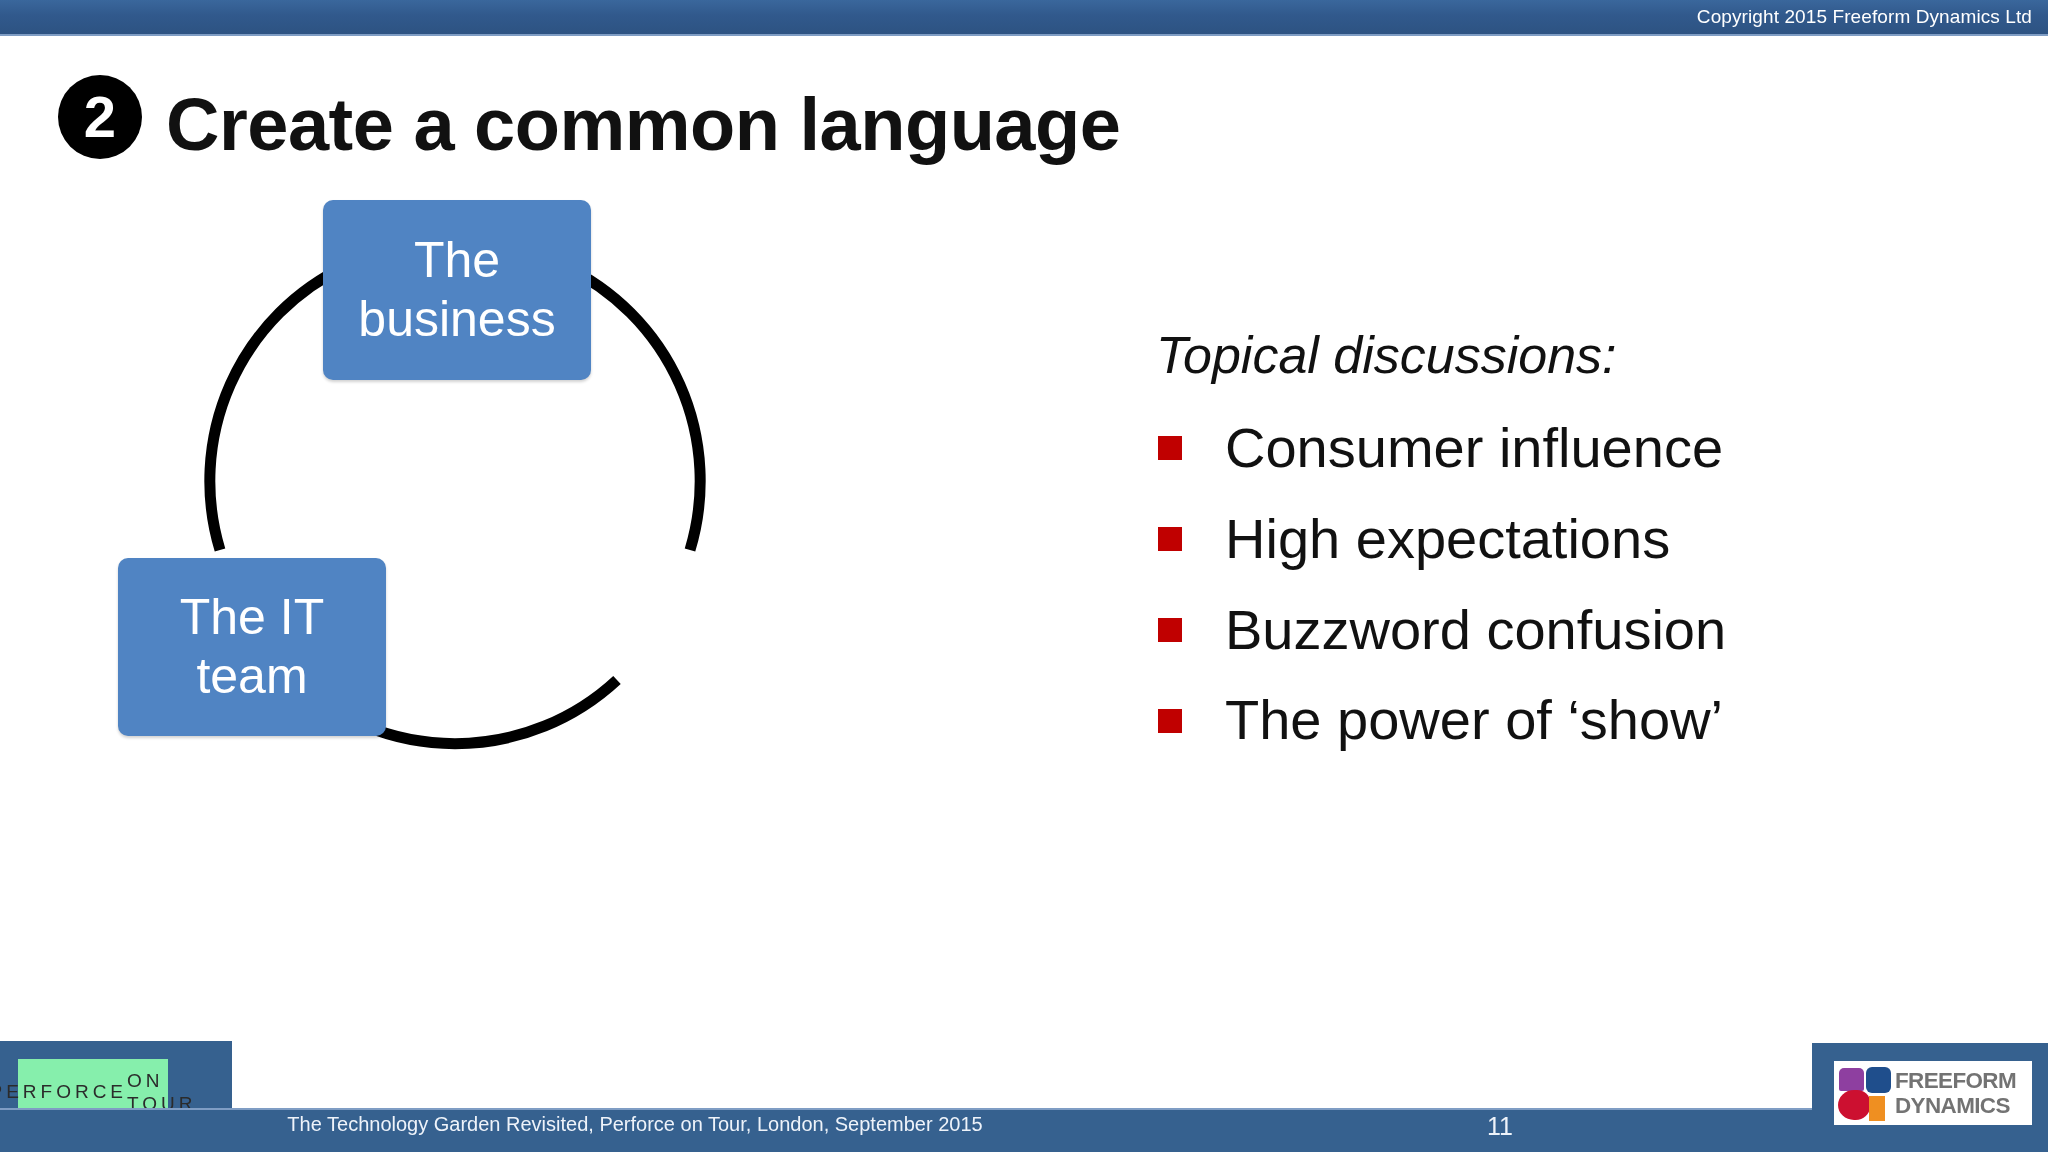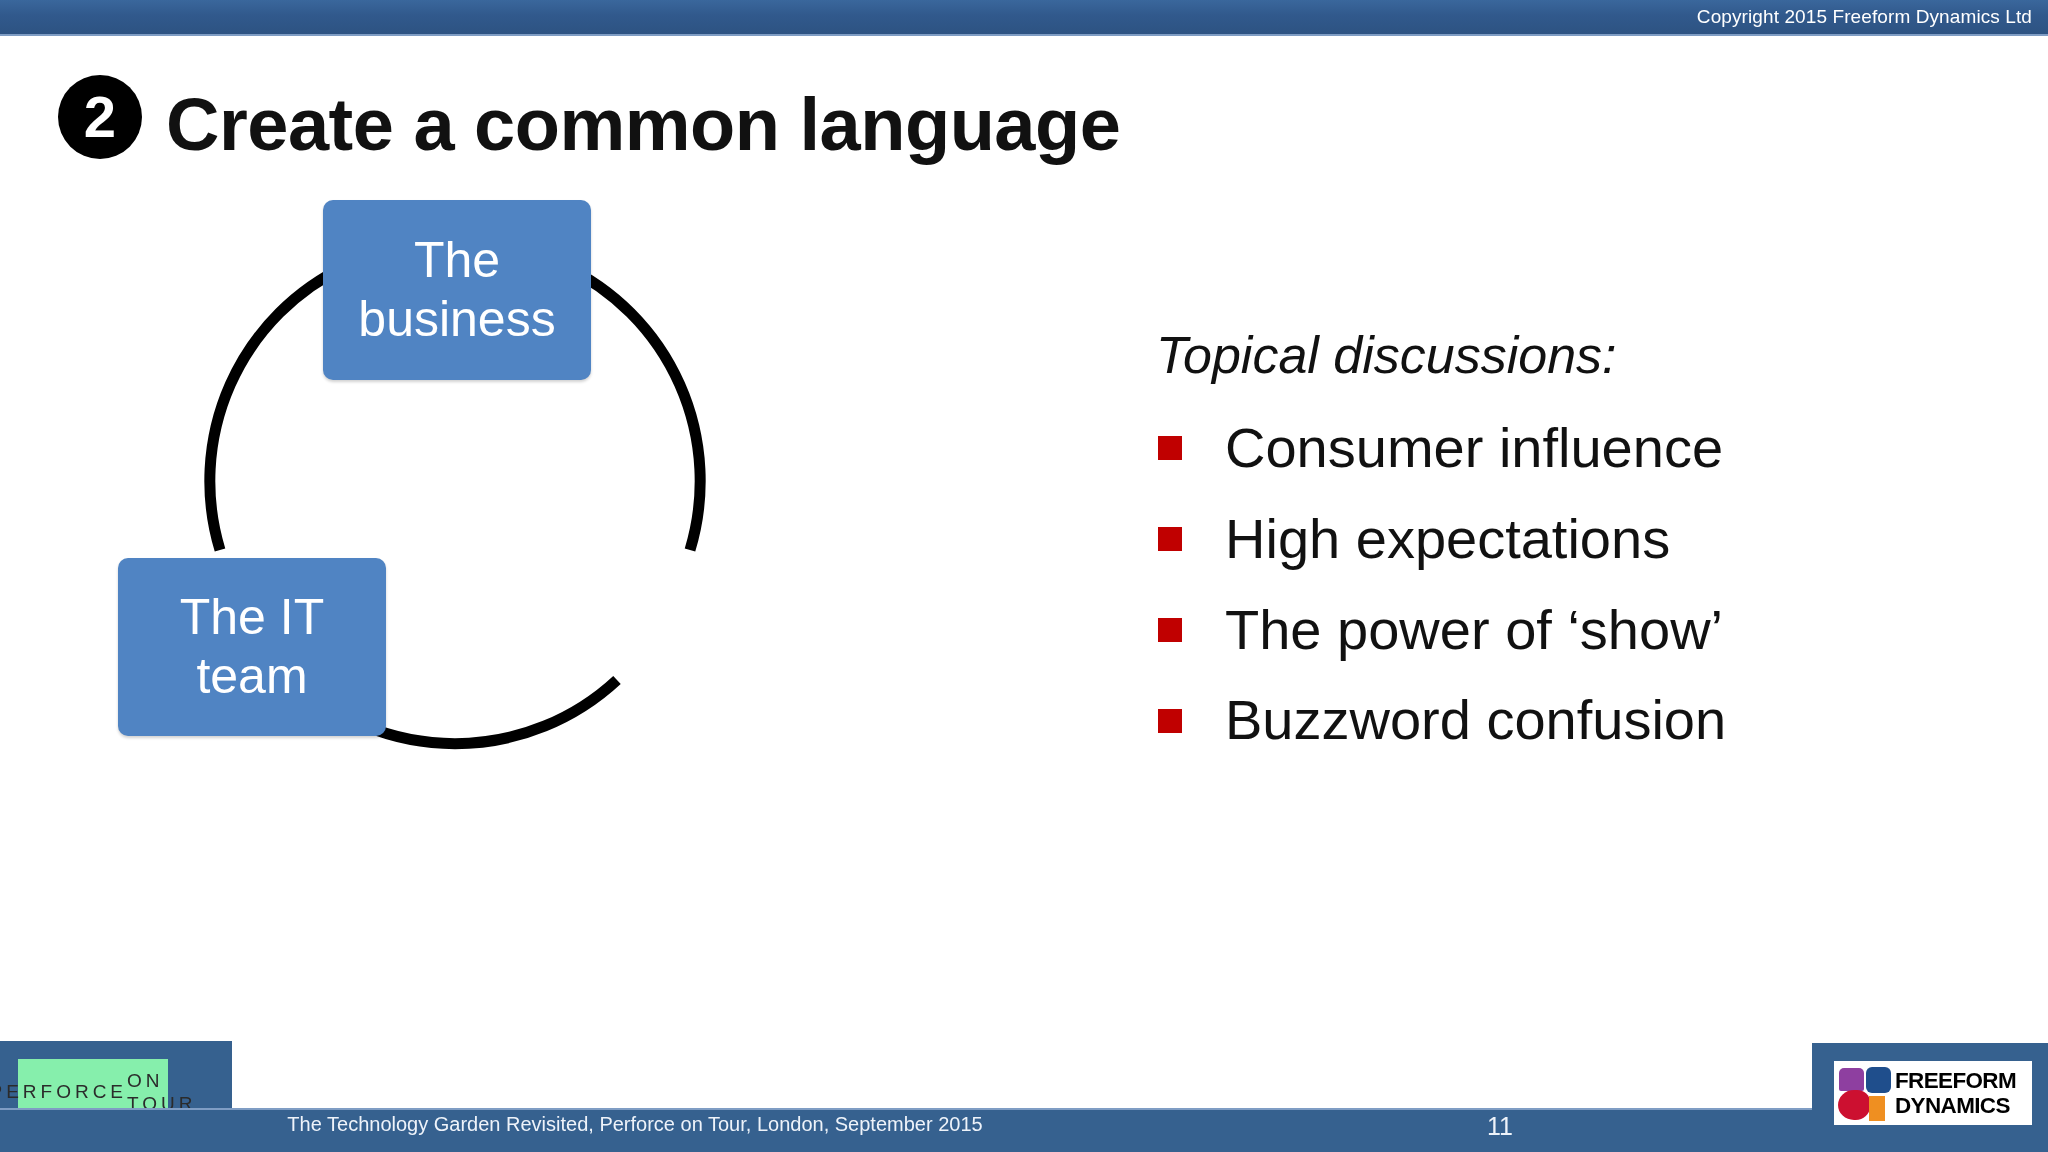--- a/index.html
+++ b/index.html
@@ -81,21 +81,21 @@
   #ffd-logo{
     position:absolute;left:1834px;top:1061px;width:198px;height:64px;background:#ffffff;
     display:flex;align-items:center;padding-left:4px;box-sizing:border-box;
   }
   #ffd-marks{position:relative;width:54px;height:56px;flex:0 0 54px;}
   #ffd-marks i{position:absolute;display:block;}
   .m-purple{left:1px;top:3px;width:25px;height:23px;background:#8e3fa0;border-radius:5px 5px 2px 2px;}
   .m-blue{left:28px;top:2px;width:25px;height:26px;background:#1f4e8c;border-radius:6px;}
   .m-red{left:0px;top:25px;width:32px;height:30px;background:#cc1030;border-radius:50% 40% 45% 50%;}
   .m-orange{left:31px;top:31px;width:16px;height:25px;background:#ef8f21;}
-  #ffd-text{display:flex;flex-direction:column;justify-content:center;margin-left:3px;color:#000000;}
+  #ffd-text{display:flex;flex-direction:column;justify-content:center;margin-left:3px;color:#737373;}
   #ffd-text .t1,#ffd-text .t2{
     font-size:22px;font-weight:bold;letter-spacing:-.6px;line-height:25px;
     font-family:"Liberation Sans", sans-serif;
     transform:scaleX(1.02);transform-origin:left center;
   }
 
   #foot-bar{
     position:absolute;left:0;top:1108px;width:2048px;height:44px;background:#36618f;
     border-top:2px solid #7f9dc4;box-sizing:border-box;
   }
@@ -155,25 +155,25 @@
     <li>
       <span class="sq"></span>
       <span class="btxt">Consumer influence</span>
     </li>
     <li>
       <span class="sq"></span>
       <span class="btxt">High expectations</span>
     </li>
     <li>
       <span class="sq"></span>
+      <span class="btxt">Buzzword confusion</span>
+    </li>
+    <li>
+      <span class="sq"></span>
       <span class="btxt">The power of ‘show’</span>
-    </li>
-    <li>
-      <span class="sq"></span>
-      <span class="btxt">Buzzword confusion</span>
     </li>
   </ul>
 </div>
 
 <div id="foot-left-block"></div>
 
 <div id="perforce-logo">
   <span class="l1">PERFORCE</span>
   <span class="l2">ON TOUR</span>
 </div>

